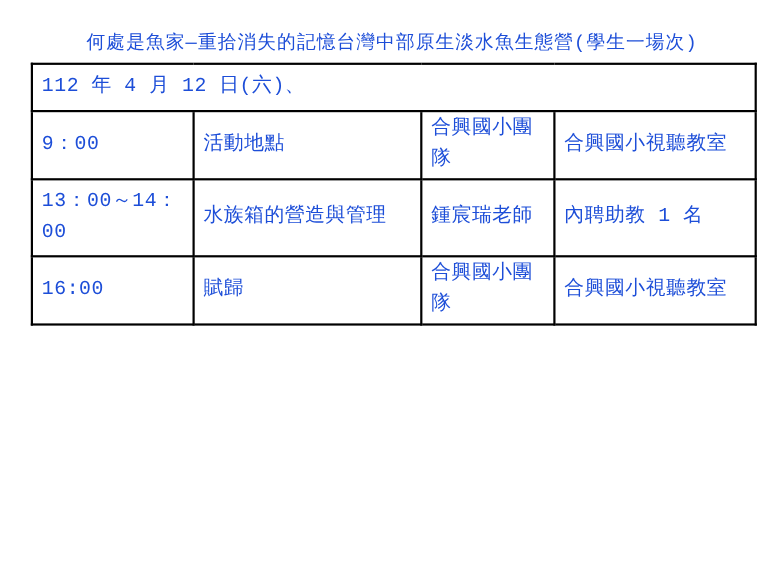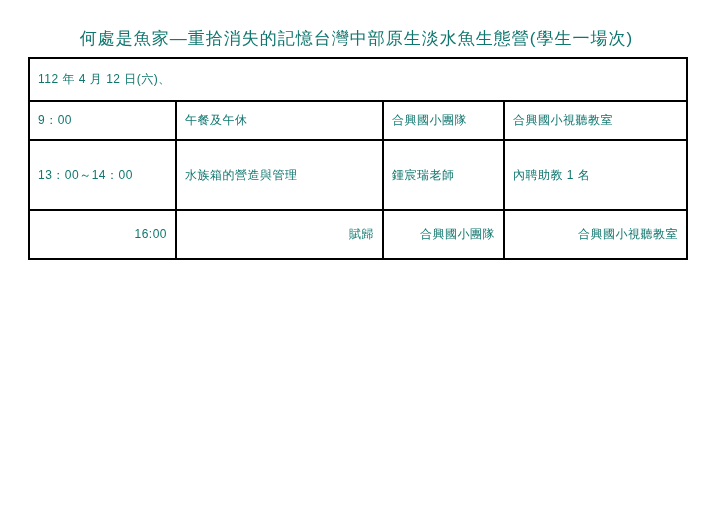--- a/index.html
+++ b/index.html
@@ -1,22 +1,22 @@
 <!DOCTYPE html>
 <html><head>
 <meta charset="utf-8">
 <style>
   html, body { margin: 0; padding: 0; background: #ffffff; }
   .page {
     position: relative;
     width: 713px;
     height: 484px;
     background: #ffffff;
-    color: #0f766e;
-    font-family: Liberation Sans, sans-serif;
+    color: #1d4ed8;
+    font-family: Liberation Mono, monospace;
     overflow: hidden;
   }
   .doc-title {
     position: absolute;
     top: 27px;
     left: 0;
     width: 100%;
     text-align: center;
     font-size: 17px;
     letter-spacing: 1px;
@@ -26,58 +26,58 @@
     position: absolute;
     left: 28px;
     top: 57px;
     width: 658px;
     border-collapse: collapse;
     table-layout: fixed;
   }
   table.schedule td {
     border: 2px solid #000000;
     padding: 2px 8px;
-    font-size: 12px;
+    font-size: 18px;
     letter-spacing: 0.5px;
     vertical-align: middle;
     white-space: pre-line;
     line-height: 1.55;
     overflow: hidden;
   }
   td.date-cell { font-size: 16px; }
   tr.rh-date  { height: 43px; }
   tr.rh-head  { height: 43px; }
   tr.rh-r1    { height: 39px; }
   tr.rh-r2    { height: 53px; }
   tr.rh-r3    { height: 38px; }
   tr.rh-r4    { height: 49px; }
   tr.rh-r5    { height: 70px; }
   tr.rh-r6    { height: 76px; }
-  tr.rh-r7    { height: 49px; text-align: right; }
+  tr.rh-r7    { height: 49px; }
 </style>
 </head>
 <body>
 
 <div class="page">
   <div class="doc-title">何處是魚家—重拾消失的記憶台灣中部原生淡水魚生態營(學生一場次)</div>
 
   <table class="schedule">
     <colgroup>
       <col style="width:147px">
       <col style="width:207px">
       <col style="width:121px">
       <col style="width:183px">
     </colgroup>
     <tbody>
       <tr class="rh-date">
         <td class="date-cell" colspan="4">112 年 4 月 12 日(六)、</td>
       </tr>
       <tr class="rh-r1">
         <td>9：00</td>
-        <td>午餐及午休</td>
+        <td>活動地點</td>
         <td>合興國小團隊</td>
         <td>合興國小視聽教室</td>
       </tr>
       <tr class="rh-r5">
         <td>13：00～14：00</td>
         <td>水族箱的營造與管理</td>
         <td>鍾宸瑞老師</td>
         <td>內聘助教 1 名</td>
       </tr>
       <tr class="rh-r7">

